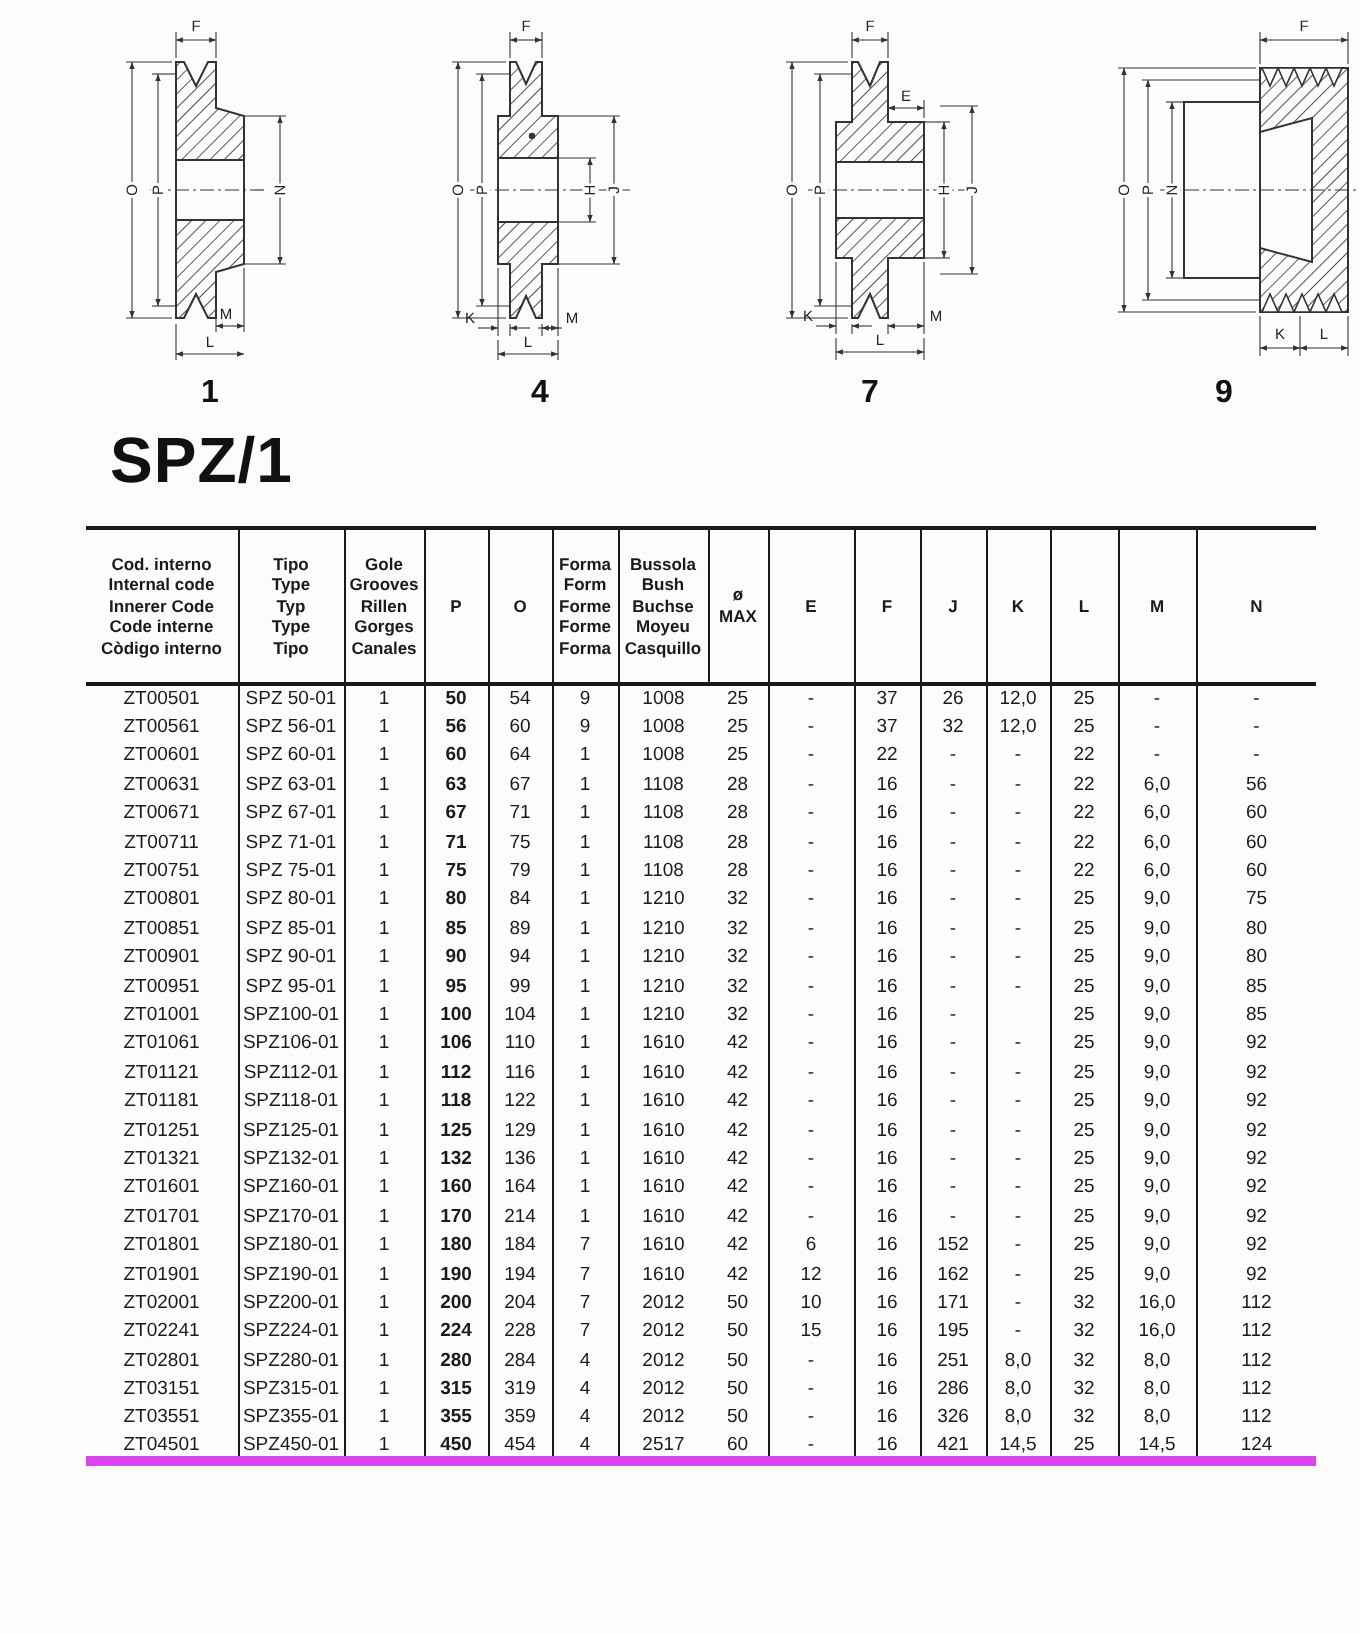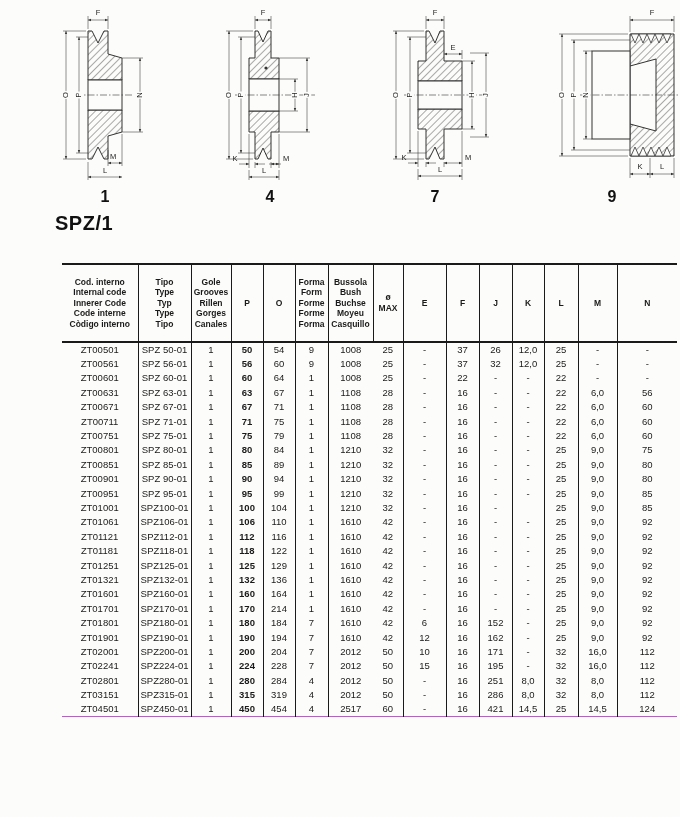--- a/index.html
+++ b/index.html
@@ -12,23 +12,23 @@
   .bore{fill:#fcfcfa;stroke:#333;stroke-width:1;}
   .tooth{fill:#fcfcfa;stroke:#333;stroke-width:0.8;}
   .cl{stroke:#333;stroke-width:0.6;stroke-dasharray:7 2 1.5 2;}
   .ext{stroke:#333;stroke-width:0.55;}
   .dim{stroke:#333;stroke-width:0.55;}
   .dim-label{position:absolute;font-size:7.5px;line-height:1;color:#222;transform:translate(-50%,-50%);padding:0 1px;white-space:nowrap;}
   .dim-label.rot{transform:translate(-50%,-50%) rotate(-90deg);background:#fcfcfa;}
   .drawing figcaption{text-align:center;font-weight:bold;font-size:16px;margin-top:4px;color:#111;}
   .d1{left:30px;} .d4{left:195px;} .d7{left:360px;} .d9{left:532px;}
   
-  h1.title{position:absolute;left:55px;top:212px;margin:0;font-size:20px;font-weight:bold;letter-spacing:.5px;color:#111;}
+  h1.title{position:absolute;left:55px;top:212px;margin:0;font-size:32px;font-weight:bold;letter-spacing:.5px;color:#111;}
   
-  table.spec{position:absolute;left:62px;top:263px;width:615px;border-collapse:collapse;table-layout:fixed;border-top:2px solid #1a1a1a;border-bottom:1px solid #d946ef;}
+  table.spec{position:absolute;left:43px;top:263px;width:615px;border-collapse:collapse;table-layout:fixed;border-top:2px solid #1a1a1a;border-bottom:5px solid #d946ef;}
   table.spec thead tr{height:78px;}
   table.spec th{border-left:1px solid #1a1a1a;border-bottom:2px solid #1a1a1a;font-size:8.5px;font-weight:bold;line-height:10.6px;padding:2px 0;vertical-align:middle;text-align:center;}
   table.spec th:first-child{border-left:none;}
   table.spec tbody tr{height:14.4px;}
   table.spec td{border-left:1px solid #1a1a1a;font-size:9.5px;text-align:center;padding:0;vertical-align:middle;}
   table.spec td.c0,table.spec td.c7{border-left:none;}
   table.spec td.c3{font-weight:bold;}
 </style>
 </head>
 <body>
@@ -705,20 +705,37 @@
           <td class="c7">50</td>
           <td class="c8">-</td>
           <td class="c9">16</td>
           <td class="c10">286</td>
           <td class="c11">8,0</td>
           <td class="c12">32</td>
           <td class="c13">8,0</td>
           <td class="c14">112</td>
         </tr>
         <tr>
+          <td class="c0">ZT03551</td>
+          <td class="c1">SPZ355-01</td>
+          <td class="c2">1</td>
+          <td class="c3">355</td>
+          <td class="c4">359</td>
+          <td class="c5">4</td>
+          <td class="c6">2012</td>
+          <td class="c7">50</td>
+          <td class="c8">-</td>
+          <td class="c9">16</td>
+          <td class="c10">326</td>
+          <td class="c11">8,0</td>
+          <td class="c12">32</td>
+          <td class="c13">8,0</td>
+          <td class="c14">112</td>
+        </tr>
+        <tr>
           <td class="c0">ZT04501</td>
           <td class="c1">SPZ450-01</td>
           <td class="c2">1</td>
           <td class="c3">450</td>
           <td class="c4">454</td>
           <td class="c5">4</td>
           <td class="c6">2517</td>
           <td class="c7">60</td>
           <td class="c8">-</td>
           <td class="c9">16</td>

